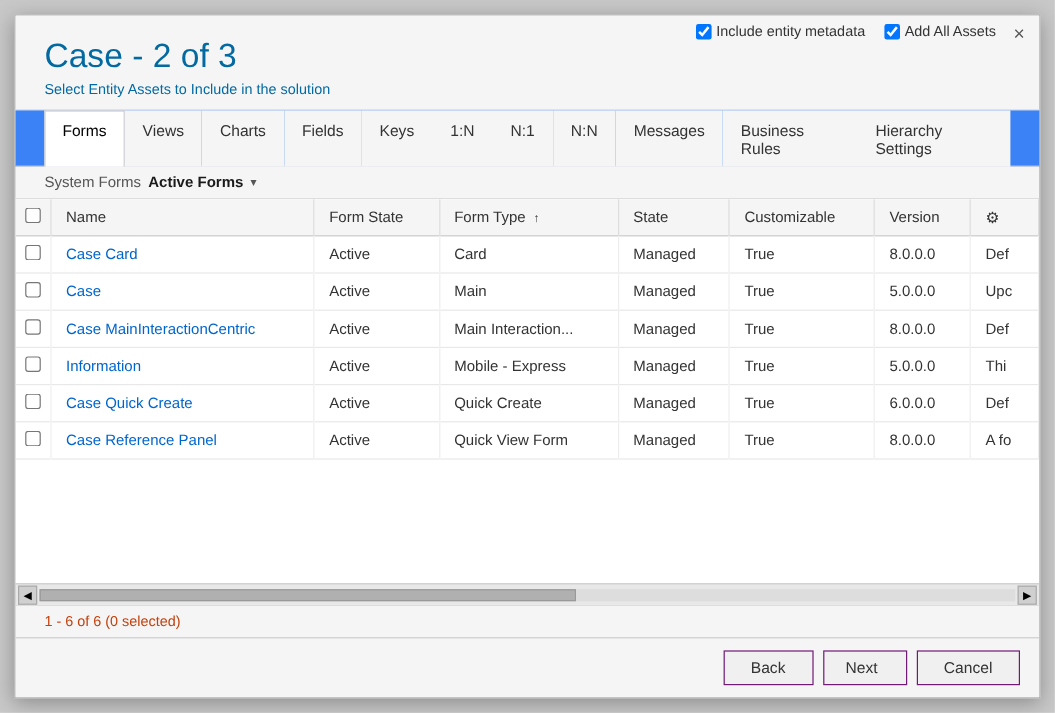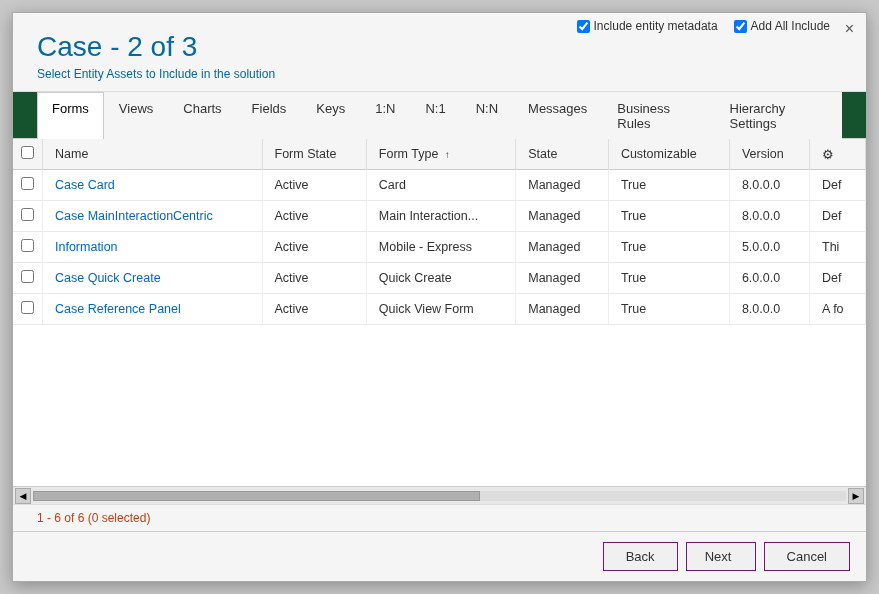--- a/index.html
+++ b/index.html
@@ -64,21 +64,21 @@
       align-items: center;
       gap: 4px;
       cursor: pointer;
     }
     .header-checkboxes input[type="checkbox"] {
       width: 13px;
       height: 13px;
     }
     .tabs-bar {
       display: flex;
-      background: #14532d;
+      background: #3b82f6;
       border-bottom: 1px solid #ccc;
       padding: 0 24px;
     }
     .tab {
       padding: 8px 14px;
       font-size: 13px;
       cursor: pointer;
       border: 1px solid transparent;
       border-bottom: none;
       margin-bottom: -1px;
@@ -235,39 +235,44 @@
     <div class="dialog-title">Case - 2 of 3</div>
     <div class="dialog-subtitle">Select Entity Assets to Include in the solution</div>
 
     <div class="header-checkboxes">
       <label>
         <input type="checkbox" checked="" style="">
         <span>Include entity metadata</span>
       </label>
       <label>
         <input type="checkbox" checked="" style="">
-        <span>Add All Include</span>
+        <span>Add All Assets</span>
       </label>
     </div>
   </div>
 
   <div class="tabs-bar">
     <div class="tab active">Forms</div>
     <div class="tab">Views</div>
     <div class="tab">Charts</div>
     <div class="tab">Fields</div>
     <div class="tab">Keys</div>
     <div class="tab">1:N</div>
     <div class="tab">N:1</div>
     <div class="tab">N:N</div>
     <div class="tab">Messages</div>
     <div class="tab">Business Rules</div>
     <div class="tab">Hierarchy Settings</div>
   </div>
 
+  <div class="system-forms-bar">
+    <span class="system-forms-label">System Forms</span>
+    <span class="active-forms-label">Active Forms</span>
+    <span class="dropdown-arrow">▾</span>
+  </div>
 
   <div class="table-container">
     <table>
       <thead>
         <tr>
           <th>
             <input type="checkbox" style="">
           </th>
           <th>Name</th>
           <th>Form State</th>
@@ -284,20 +289,30 @@
           <td><a class="link-cell">Case Card</a></td>
           <td>Active</td>
           <td>Card</td>
           <td>Managed</td>
           <td>True</td>
           <td>8.0.0.0</td>
           <td>Def</td>
         </tr>
         <tr class="table-row">
           <td><input type="checkbox" style=""></td>
+          <td><a class="link-cell">Case</a></td>
+          <td>Active</td>
+          <td>Main</td>
+          <td>Managed</td>
+          <td>True</td>
+          <td>5.0.0.0</td>
+          <td>Upc</td>
+        </tr>
+        <tr class="table-row">
+          <td><input type="checkbox" style=""></td>
           <td><a class="link-cell">Case MainInteractionCentric</a></td>
           <td>Active</td>
           <td>Main Interaction...</td>
           <td>Managed</td>
           <td>True</td>
           <td>8.0.0.0</td>
           <td>Def</td>
         </tr>
         <tr class="table-row">
           <td><input type="checkbox" style=""></td>

